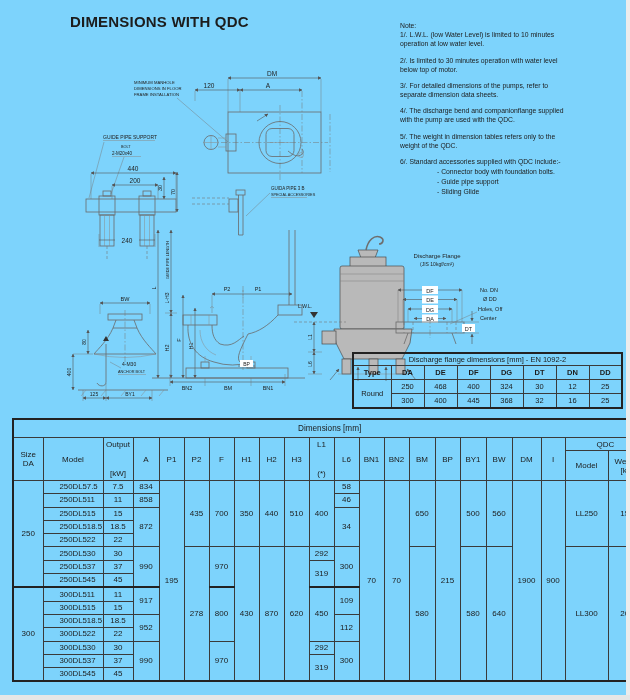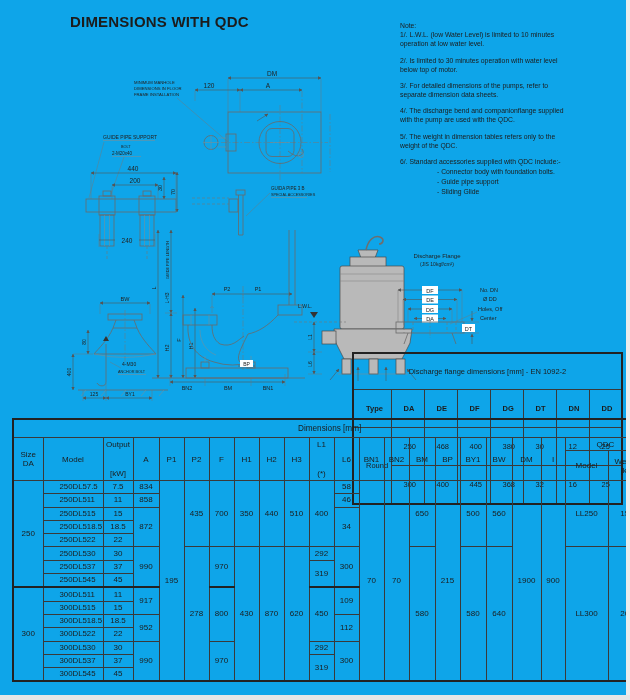--- a/index.html
+++ b/index.html
@@ -1,17 +1,17 @@
 <!DOCTYPE html>
 <html><head>
 <meta charset="utf-8">
 <style>
   html,body{margin:0;padding:0;}
   body{font-family:"Liberation Sans", sans-serif; background:#ffffff; color:#1c1c1c;}
-  #page{position:relative; width:630px; height:700px; background:#0ea5e9; overflow:hidden;}
+  #page{position:relative; width:630px; height:700px; background:#7dd3fc; overflow:hidden;}
   .edge-r{position:absolute; right:0; top:0; width:4px; height:700px; background:#ececec;}
   .edge-b{position:absolute; left:0; bottom:0; width:630px; height:5px; background:#e6e6e6;}
 
   
   .title{position:absolute; left:70px; top:13px; font-size:15px; font-weight:bold; letter-spacing:.2px; margin:0;}
   .subtitle{position:absolute; left:70px; top:40px; font-size:11px; font-weight:bold;}
   .subtitle .sq{font-size:11px; margin-right:5px;}
 
   
   .notes{position:absolute; left:400px; top:21px; width:168px; font-size:6.8px; line-height:1.35;}
@@ -29,21 +29,21 @@
   .cl{stroke:#777; stroke-width:.5; fill:none; stroke-dasharray:6 2 1.5 2;}
   .dsh{stroke:#777; stroke-width:.6; fill:none; stroke-dasharray:3 2;}
   .fillg{fill:#b9b9b9; stroke:#4a4a4a; stroke-width:.7;}
   .wbg{fill:#ffffff;}
   .t38{font-size:3.8px;} .t42{font-size:4.2px;} .t45{font-size:4.5px;}
   .t5{font-size:5px;} .t55{font-size:5.5px;} .t6{font-size:6px;} .t65{font-size:6.5px;}
   .mid{text-anchor:middle;}
 
   
   table.flg{position:absolute; left:352px; top:352px; width:271px; border-collapse:collapse; table-layout:fixed; font-size:7.5px;}
-  table.flg th, table.flg td{border:1px solid #3a3a3a; text-align:center; padding:12px; height:13px; overflow:hidden;}
+  table.flg th, table.flg td{border:1px solid #3a3a3a; text-align:center; padding:0; height:13px; overflow:hidden;}
   table.flg .tt{height:11px; font-weight:normal;}
   table.flg{border:2px solid #222;}
 
   
   table.dim{position:absolute; left:12px; top:418px; width:608px; border-collapse:collapse; table-layout:fixed; font-size:8px; border:2px solid #222;}
   table.dim th, table.dim td{border:1px solid #3a3a3a; text-align:center; vertical-align:middle; padding:0; overflow:hidden; font-weight:normal;}
   table.dim td{height:12.3px; line-height:12px;}
   table.dim .tt{height:17px; font-size:8.2px;}
   table.dim .hq{height:12px;}
   table.dim .h2r{height:28px;}
@@ -349,21 +349,21 @@
       <th>DG</th>
       <th>DT</th>
       <th>DN</th>
       <th>DD</th>
     </tr>
     <tr>
       <td rowspan="2">Round</td>
       <td>250</td>
       <td>468</td>
       <td>400</td>
-      <td>380</td>
+      <td>324</td>
       <td>30</td>
       <td>12</td>
       <td>25</td>
     </tr>
     <tr>
       <td>300</td>
       <td>400</td>
       <td>445</td>
       <td>368</td>
       <td>32</td>

